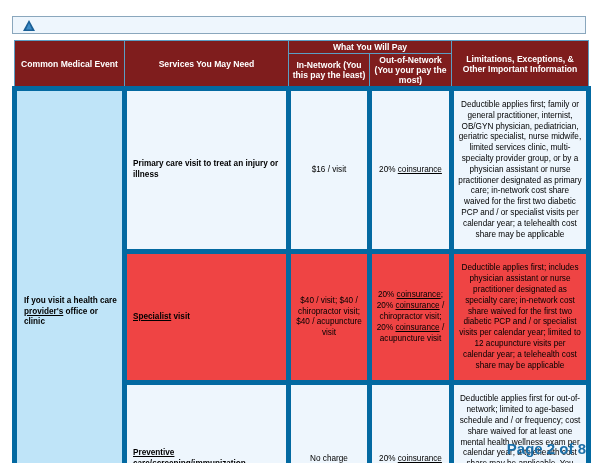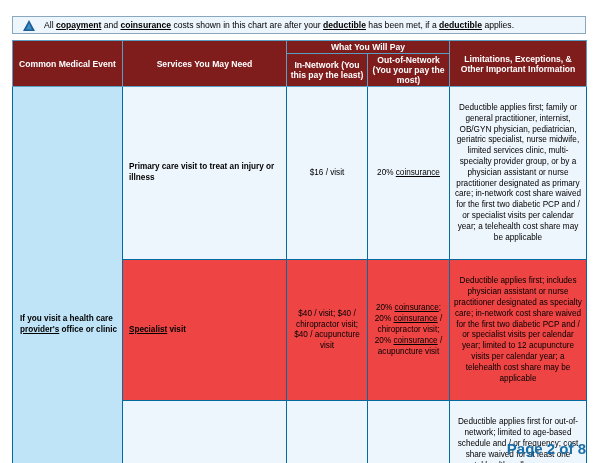--- a/index.html
+++ b/index.html
@@ -7,40 +7,39 @@
          font-family:"Liberation Sans", sans-serif; color:#000; }
   .notice { position:absolute; left:12px; top:16px; width:572px; height:16px;
             border:1px solid #8aa7bd; background:#eef6fd; display:flex; align-items:center;
             font-size:8.6px; }
   .notice .warn { width:14px; height:12px; margin:0 8px 0 9px; display:flex; align-items:center; justify-content:center; }
   .notice .txt u, td u, th u { text-decoration:underline; }
   .notice .txt b u { font-weight:bold; }
   table { position:absolute; left:12px; top:40px; width:574px; border-collapse:collapse; table-layout:fixed; }
   th { background:#7f1d1d; color:#fff; font-weight:bold; font-size:8.6px; text-align:center;
        border:1px solid #5b9ec4; padding:1px 3px; line-height:10px; }
-  td { font-size:8.2px; line-height:10.8px; text-align:center; border:1px solid #0369a1;
-       padding:16px 4px; vertical-align:middle; }
+  td { font-size:8.2px; line-height:10.8px; text-align:center; border:5px solid #0369a1;
+       padding:9px 4px; vertical-align:middle; }
   td.event { background:#bfe4f8; font-weight:bold; text-align:left; padding-left:7px; border-bottom:2px solid #6f8ea8; }
   td.svc { text-align:left; padding-left:6px;font-weight:bold; }
   tr.shade td:not(.event) { background:#eef6fd; }
   tr.plain td:not(.event) { background:#ef4444; }
   tr.last td { border-bottom:2px solid #6f8ea8; }
   .page { position:absolute; right:14px; top:440px; color:#1b6fa8; font-weight:bold; font-size:15px; }
 </style>
 </head>
 <body>
 
 <div class="notice">
   <span class="warn">
     <svg width="12" height="11" viewBox="0 0 12 11">
         <polygon points="6,0 12,11 0,11" fill="#1a5f96"></polygon>
         <polygon points="6,3 9,9.5 3,9.5" fill="#3d8cc7"></polygon>
       </svg>
   </span>
-  <span class="txt"><span>All </span><b><u>copayment</u></b><span> and </span><b><u>coinsurance</u></b><span> costs shown in this chart are after your </span><b><u>deductible</u></b><span> has been met, if a </span><b><u>deductible</u></b><span> applies.</span></span>
 </div>
 
 <table>
   <colgroup>
       <col style="width:110px">
       <col style="width:164px">
       <col style="width:81px">
       <col style="width:82px">
       <col style="width:137px">
     </colgroup>

